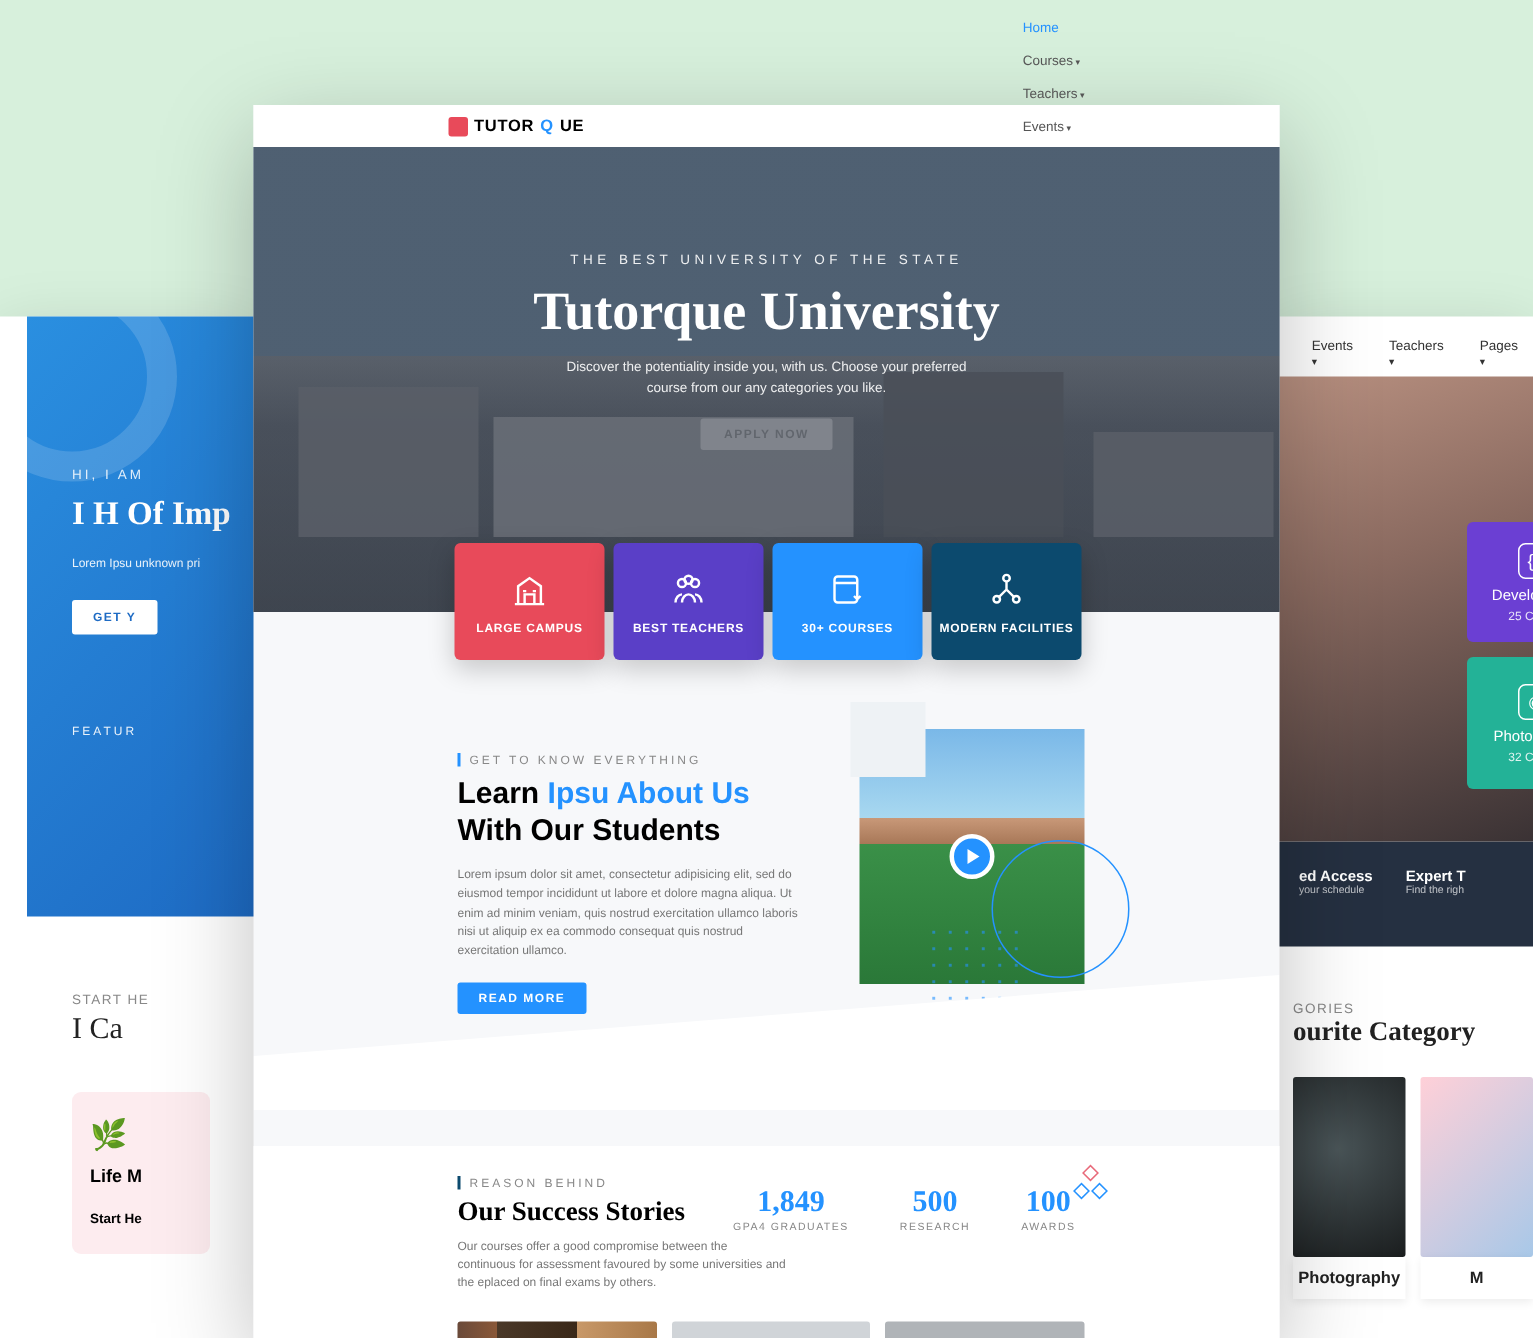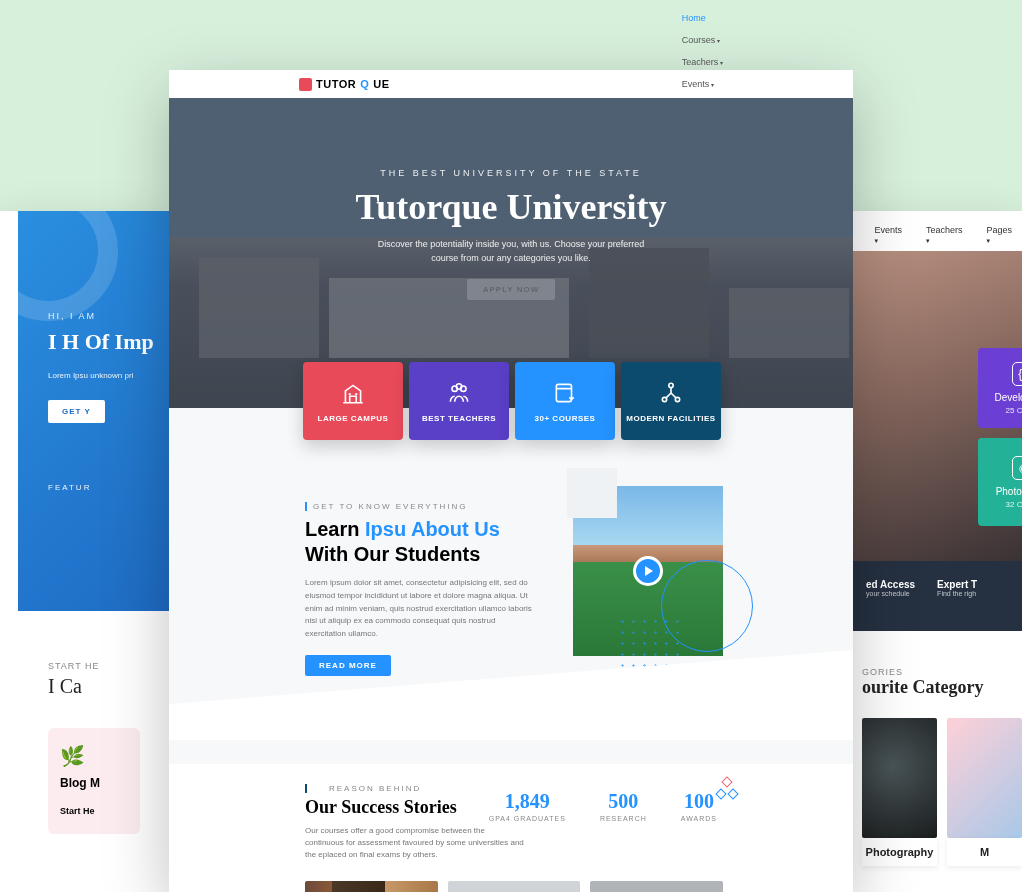--- a/index.html
+++ b/index.html
@@ -123,21 +123,21 @@
 .main .dots { position:absolute; right:170px; top:546px; width:66px; height:60px;
   background-image: radial-gradient(#2492ff 1.2px, transparent 1.2px);
   background-size: 11px 11px; opacity:0.6;
 }
 
 .main .curve { position:absolute; left:0; right:0; top:580px; height:90px; background:#fff;
   clip-path: polygon(0 60%, 100% 0, 100% 100%, 0 100%);
 }
 
 .main .stories { position:relative; background:#fff; margin-top:88px; padding:20px 130px 30px 136px;}
-.main .stories .kicker { font-size:8px; color:#888; letter-spacing:2px; border-left:2px solid #0c4a6e; padding-left:22px;}
+.main .stories .kicker { font-size:8px; color:#888; letter-spacing:2px; border-left:2px solid #0c4a6e; padding-left:6px;}
 .main .stories h2 { font-size:18px; font-family: "Comic Sans MS", cursive, Georgia, serif; font-weight:700; margin-top:4px;}
 .main .stories .desc { font-size:8px; color:#777; margin-top:7px; line-height:1.5; width:220px;}
 .main .stats { position:absolute; right:136px; top:26px; display:flex; gap:34px;}
 .main .stat { text-align:center;}
 .main .stat .num { color:#2492ff; font-size:20px; font-weight:700; font-family: "Comic Sans MS", cursive;}
 .main .stat .lbl { font-size:7px; color:#888; letter-spacing:1px; margin-top:2px;}
 .main .diamonds { position:absolute; right:116px; top:14px; width:20px; height:60px;}
 .main .diamonds span { position:absolute; width:8px; height:8px; border:1px solid; transform:rotate(45deg);}
 .main .diamonds .d1 { top:0; left:6px; border-color:#e86a7a;}
 .main .diamonds .d2 { top:12px; left:0; border-color:#2492ff;}
@@ -165,21 +165,21 @@
 unknown pri</p>
     <span class="btn-white">GET Y</span>
     <div class="feat">FEATUR</div>
   </div>
   <div class="lower">
     <div class="start">START HE</div>
     <h2>I Ca</h2>
   </div>
   <div class="card">
     <div class="plant">🌿</div>
-    <h3>Blog M</h3>
+    <h3>Life M</h3>
     <p></p>
     <span class="link">Start He</span>
   </div>
 </div>
 
 <div class="bg-right">
   <div class="nav">
     <span>urses</span>
     <span>Events</span>
     <span>Teachers</span>

